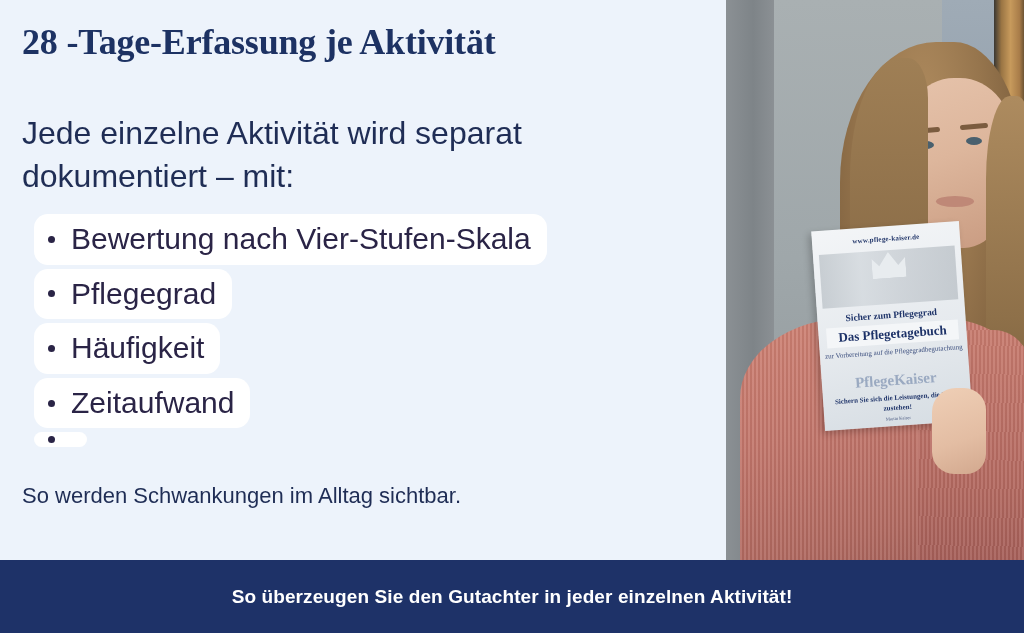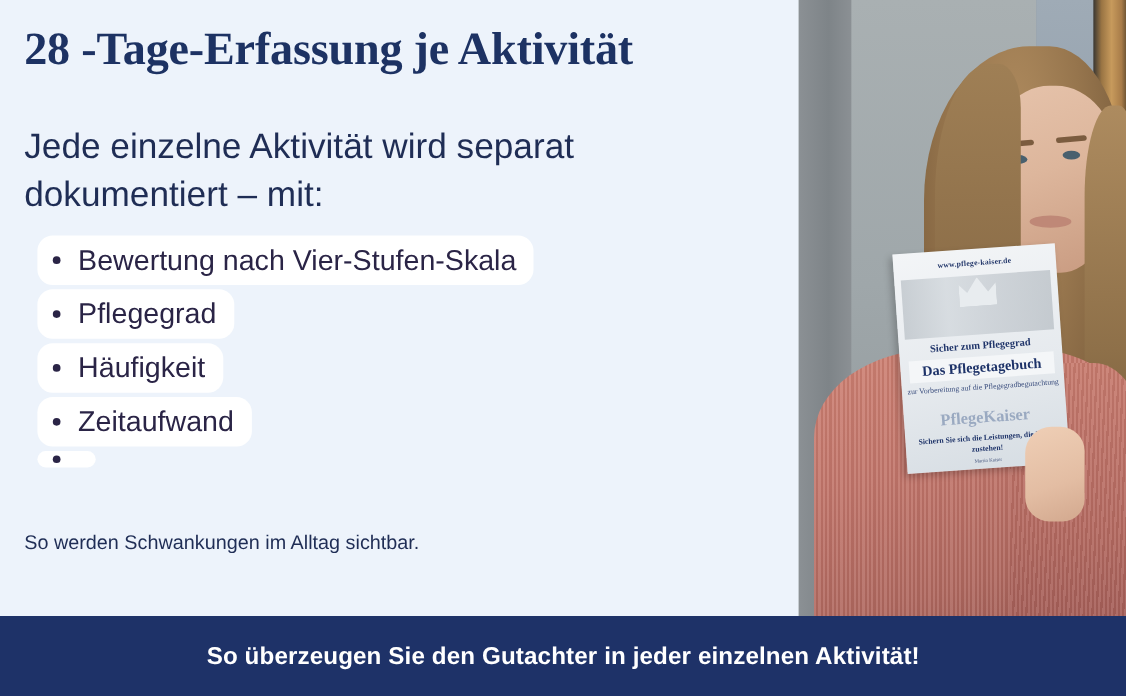--- a/index.html
+++ b/index.html
@@ -29,21 +29,21 @@
     z-index: 3;
   }
 
   .title {
     position: absolute;
     left: 22px;
     top: 22px;
     width: 690px;
     font-family: "Liberation Serif", serif;
     font-weight: bold;
-    font-size: 42px;
+    font-size: 36px;
     line-height: 1.12;
     letter-spacing: -0.2px;
     color: #1d3263;
     white-space: nowrap;
   }
 
   .subtitle {
     position: absolute;
     left: 22px;
     top: 112px;
@@ -76,53 +76,53 @@
   }
   .bullet-dot {
     flex: 0 0 auto;
     width: 7px;
     height: 7px;
     border-radius: 50%;
     background: #2a2446;
     margin-right: 16px;
   }
   .bullet-text {
-    font-size: 26px;
+    font-size: 30px;
     line-height: 1.42;
     color: #2a2446;
     white-space: nowrap;
     text-align: center;
   }
 
   .closing {
     position: absolute;
     left: 22px;
     top: 481px;
     width: 680px;
-    font-size: 18px;
+    font-size: 22px;
     line-height: 1.35;
     color: #1f2d55;
     white-space: nowrap;
   }
 
   
   .footer-banner {
     position: absolute;
     left: 0;
     bottom: 0;
     width: 1024px;
     height: 73px;
     background: #1e3268;
     display: flex;
     align-items: center;
     justify-content: center;
     z-index: 6;
   }
   .footer-text {
-    font-size: 22px;
+    font-size: 19px;
     font-weight: bold;
     color: #ffffff;
     letter-spacing: 0.1px;
   }
 
   
   .photo {
     position: absolute;
     left: 722px;
     top: 0;

